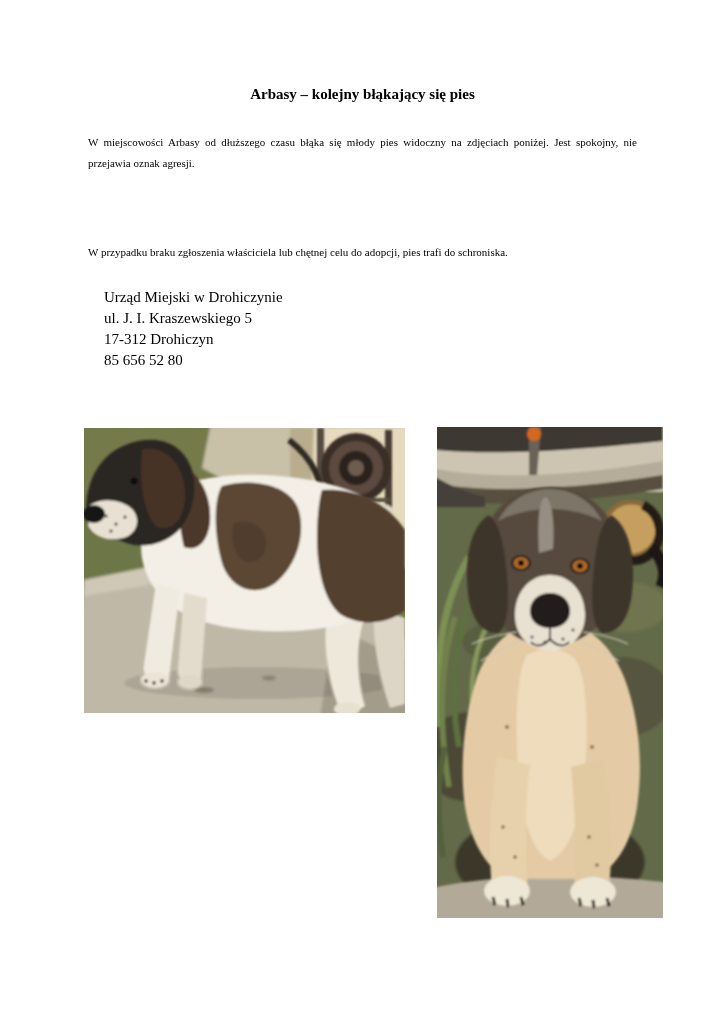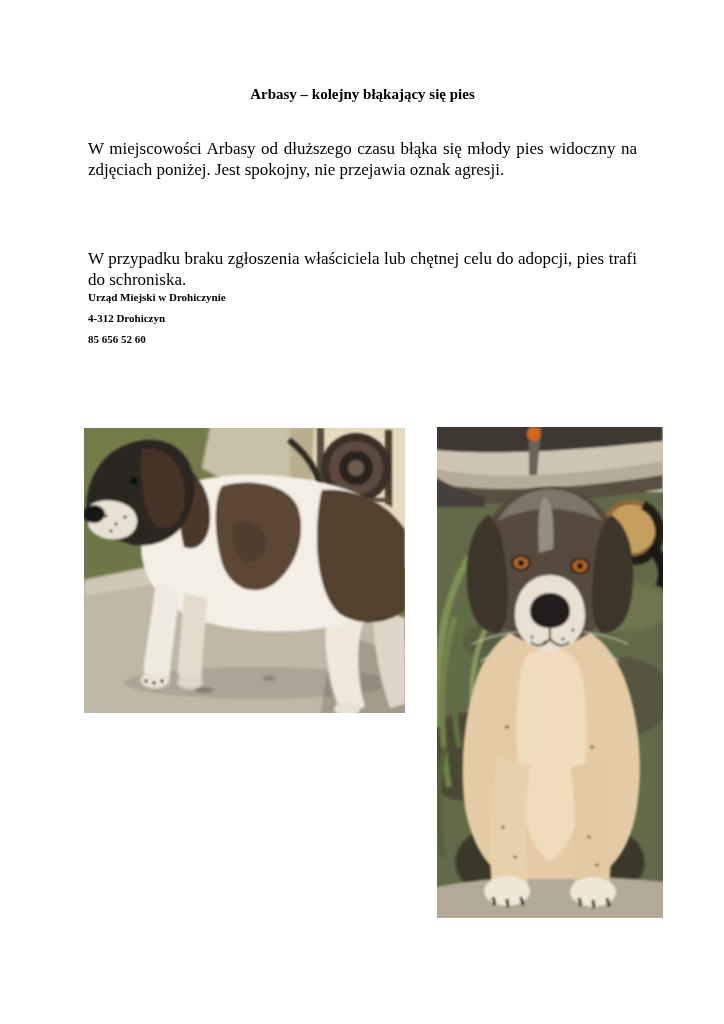--- a/index.html
+++ b/index.html
@@ -24,32 +24,32 @@
     text-align: center;
     font-weight: bold;
     font-size: 15px;
     line-height: 21px;
   }
   .para {
     position: absolute;
     left: 88px;
     width: 549px;
     text-align: justify;
-    font-size: 17px;
+    font-size: 11px;
     line-height: 21px;
   }
   .para-1 { top: 121px; }
   .para-2 { top: 176px; }
   .para-3 { top: 231px; }
   .contact-block {
     position: absolute;
-    left: 88px;
+    left: 104px;
     top: 287px;
-    font-weight: bold;
-    font-size: 11px;
+    font-weight: normal;
+    font-size: 15px;
     line-height: 21px;
   }
   .contact-block div { white-space: nowrap; }
   figure.photo {
     position: absolute;
     margin: 0;
     padding: 0;
     overflow: hidden;
     background: #8a8a74;
   }
@@ -62,22 +62,23 @@
 
 <div class="page">
 
   <div class="doc-title">Arbasy – kolejny błąkający się pies</div>
 
   <p class="para para-1">W miejscowości Arbasy od dłuższego czasu błąka się młody pies widoczny na zdjęciach poniżej. Jest spokojny, nie przejawia oznak agresji.</p>
   <p class="para para-3">W przypadku braku zgłoszenia właściciela lub chętnej celu do adopcji, pies trafi do schroniska.</p>
 
   <div class="contact-block">
     <div>Urząd Miejski w Drohiczynie</div>
-    <div>4-312 Drohiczyn</div>
-    <div>85 656 52 60</div>
+    <div>ul. J. I. Kraszewskiego 5</div>
+    <div>17-312 Drohiczyn</div>
+    <div>85 656 52 80</div>
   </div>
 
   <figure class="photo photo-left" role="img" aria-label="Młody biało-brązowy pies stojący bokiem na betonowym chodniku">
     <svg viewBox="0 0 321 285" preserveAspectRatio="none">
       <defs>
         <filter id="soft1" x="-20%" y="-20%" width="140%" height="140%">
             <feGaussianBlur stdDeviation="1.6"></feGaussianBlur>
           </filter>
         <filter id="soft1b" x="-20%" y="-20%" width="140%" height="140%">
             <feGaussianBlur stdDeviation="0.8"></feGaussianBlur>

